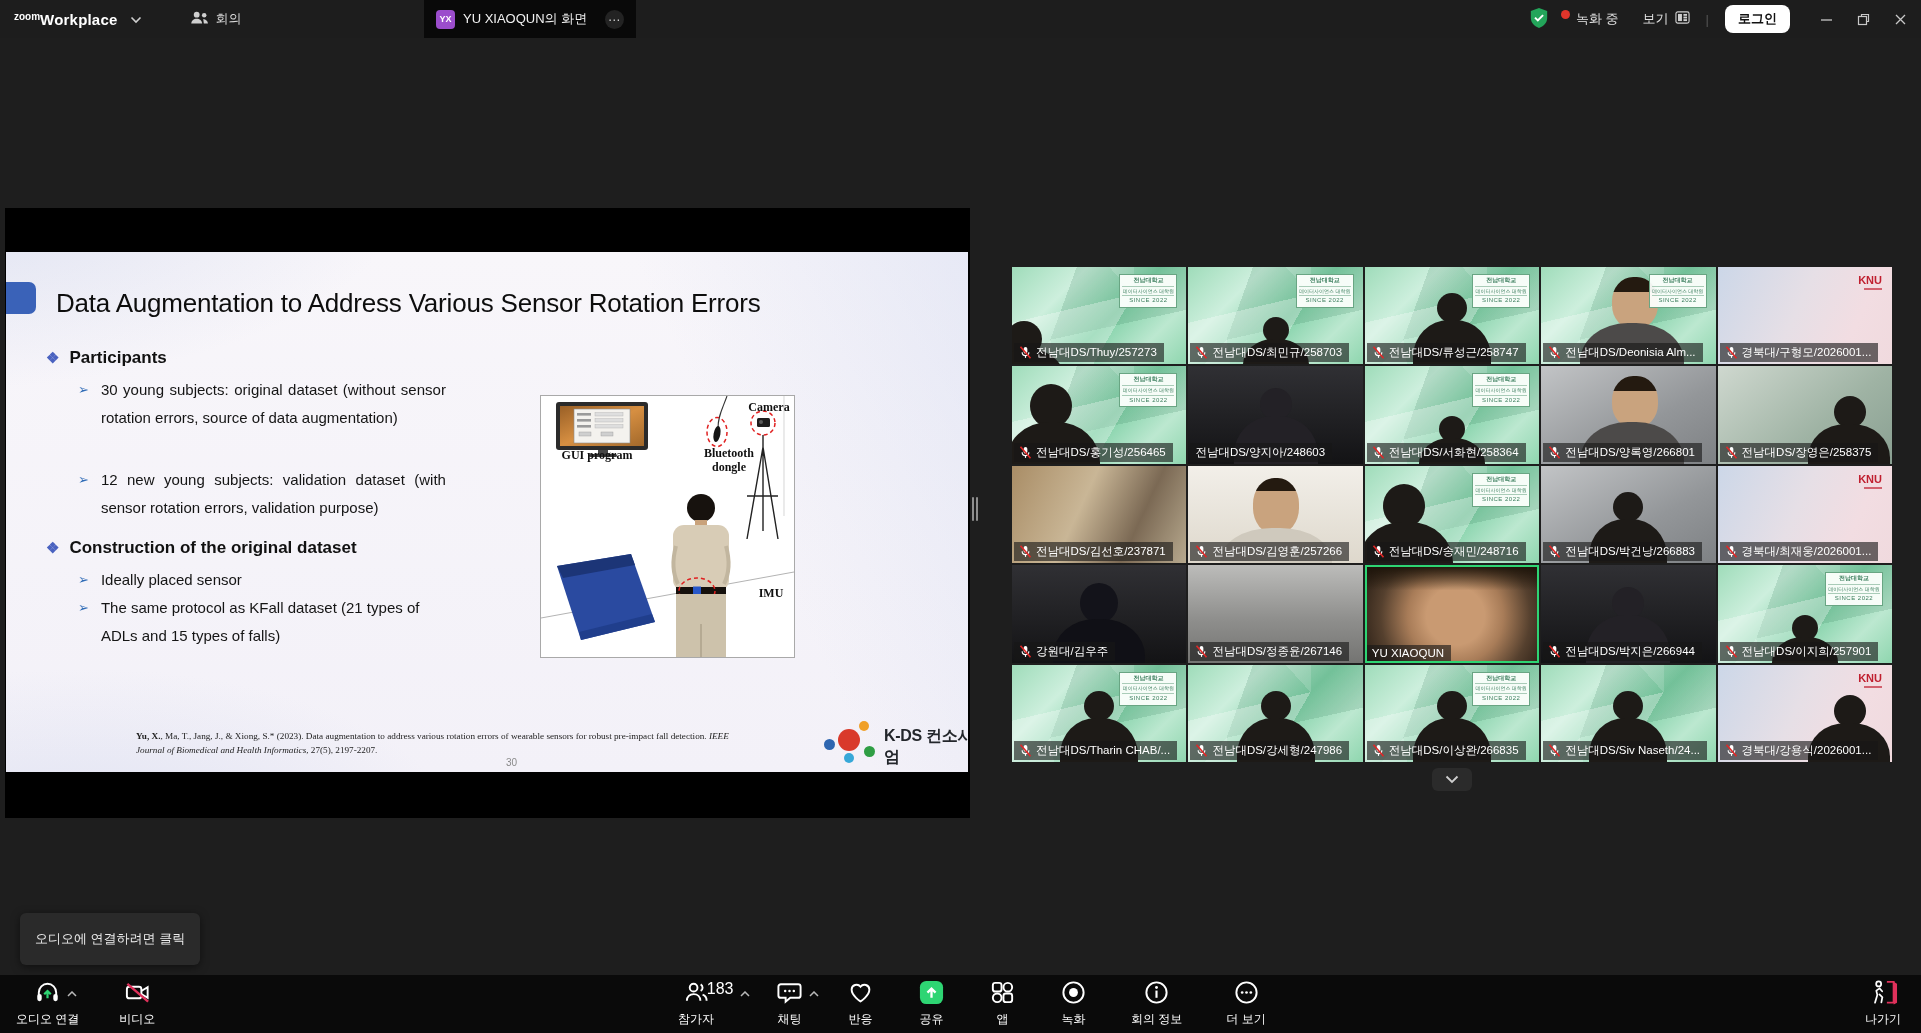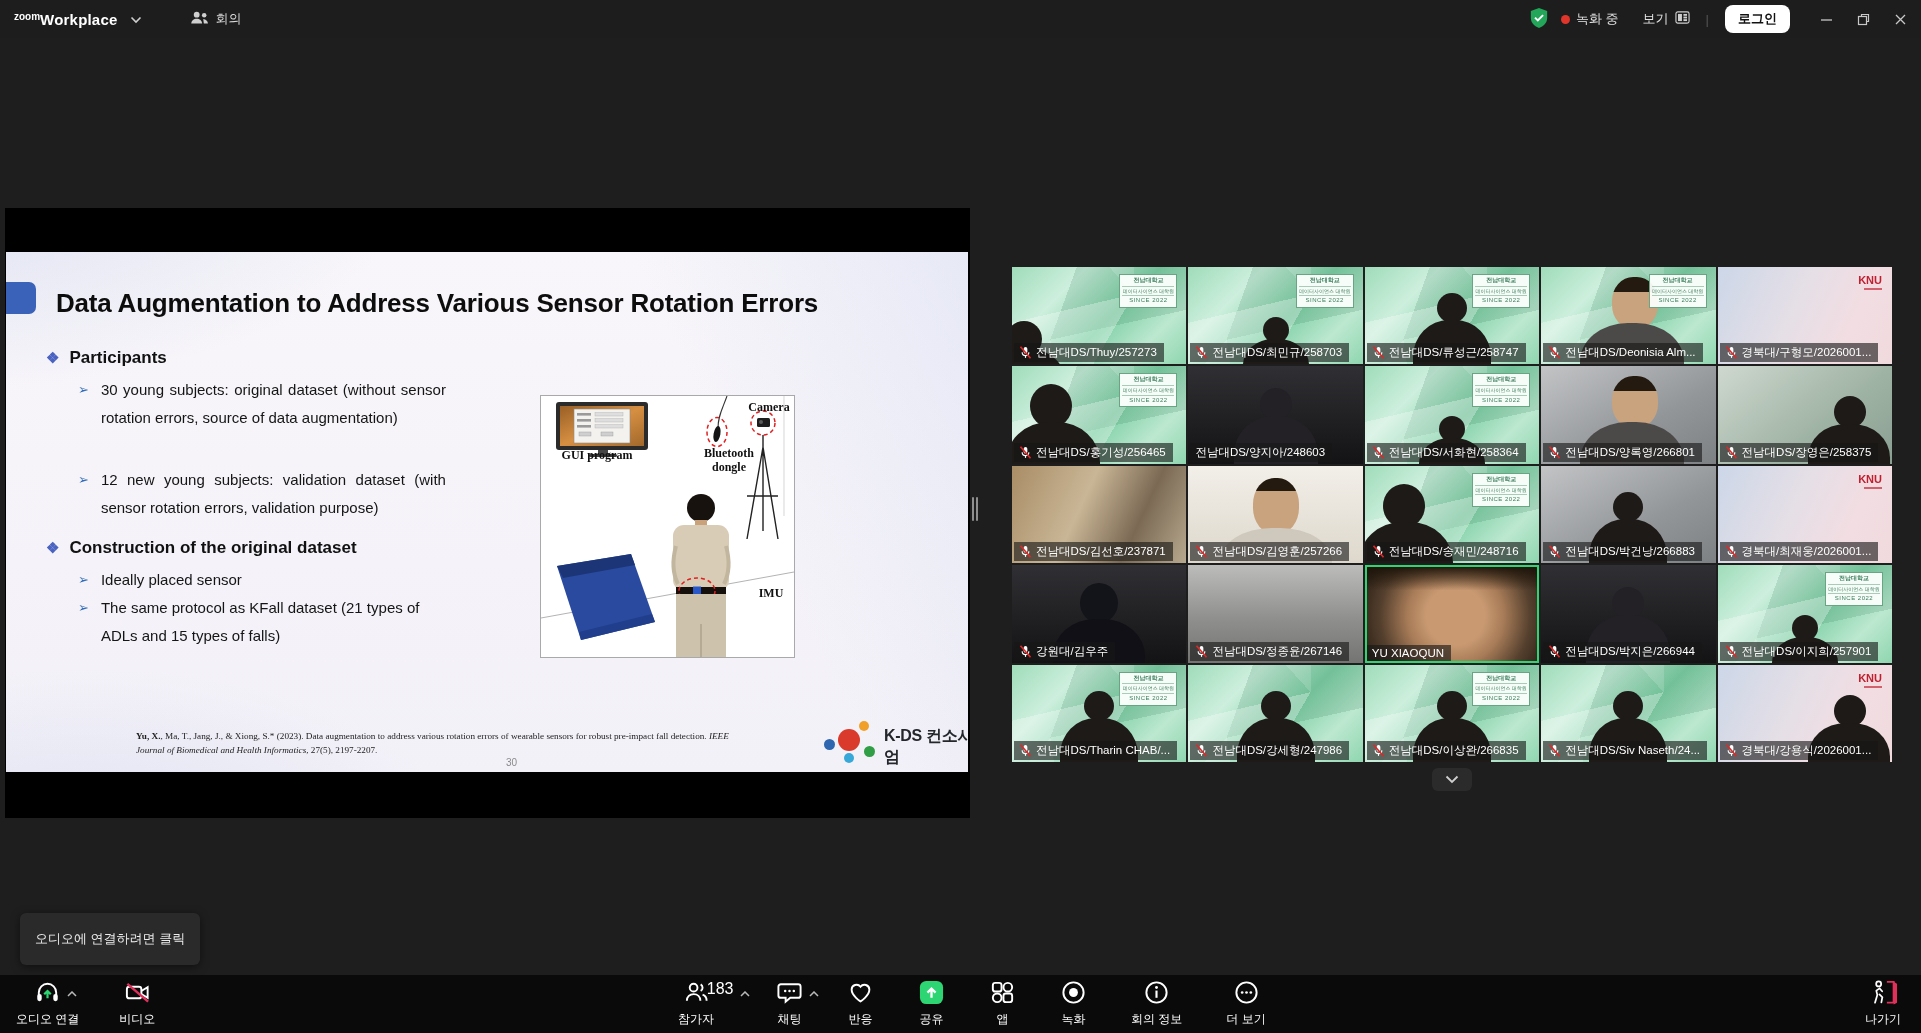--- a/index.html
+++ b/index.html
@@ -12,38 +12,38 @@
   .tb-left { position:absolute; left:14px; top:0; height:38px; display:flex; align-items:center; gap:10px; }
   .logo { display:flex; flex-direction:row; line-height:1; cursor:default; }
   .logo-top { font-size:10px; font-weight:bold; color:#fff; }
   .logo-bottom { font-size:15px; font-weight:bold; color:#fff; letter-spacing:.2px; }
   .chev { margin-left:2px; }
   .meeting-tab { display:flex; align-items:center; gap:7px; color:#d9d9d9; font-size:13px; margin-left:28px; height:38px; padding:0 10px; }
   .active-tab { position:absolute; left:424px; top:0; height:38px; background:#090909; display:flex; align-items:center; gap:8px; padding:0 12px; color:#f2f2f2; font-size:13px; }
   .yx-avatar { width:19px; height:19px; border-radius:4px; background:#9b4dcc; color:#fff; font-size:9px; font-weight:bold; display:flex; align-items:center; justify-content:center; }
   .tab-more { width:19px; height:19px; border-radius:50%; background:#232323; color:#cfcfcf; display:flex; align-items:center; justify-content:center; font-size:13px; letter-spacing:1px; margin-left:10px; padding-bottom:5px; }
   .tb-right { position:absolute; right:14px; top:0; height:38px; display:flex; align-items:center; gap:12px; color:#e3e3e3; font-size:13px; }
-  .rec-wrap { display:flex; align-items:center; gap:6px; margin-right:12px; }
+  .rec-wrap { display:flex; gap:6px; margin-right:12px; }
   .rec-dot { width:9px; height:9px; border-radius:50%; background:#e0352b; }
   .view-wrap { display:flex; align-items:center; gap:6px; }
   .tb-sep { color:#555; margin:0 4px; }
   .login { background:#fff; color:#111; border:none; border-radius:8px; font-size:13px; font-weight:bold; padding:5px 13px; cursor:pointer; font-family:"Liberation Sans",sans-serif; }
   .winctl { display:flex; align-items:center; gap:24px; margin-left:18px; color:#c8c8c8; }
   .winctl svg { display:block; }
 
   
   .share-area { position:absolute; left:5px; top:208px; width:965px; height:610px; background:#000; }
   .slide { position:absolute; left:1px; top:44px; width:962px; height:520px; overflow:hidden;
     background:
       radial-gradient(90% 70% at -8% -12%, rgba(198,207,233,.55) 0%, rgba(198,207,233,0) 55%),
       radial-gradient(80% 70% at 8% 115%, rgba(203,211,236,.5) 0%, rgba(203,211,236,0) 50%),
       linear-gradient(245deg, rgba(210,217,240,.45) 0%, rgba(210,217,240,0) 28%),
       linear-gradient(#f8f6fa,#f3f1f8); }
   .slide-tab { position:absolute; left:-8px; top:30px; width:38px; height:32px; background:#3a62b8; border-radius:7px; }
-  .slide-title { position:absolute; left:50px; top:36px; width:880px; font-size:26px; font-weight:bold; color:#0d0d0d; letter-spacing:-.2px; }
+  .slide-title { position:absolute; left:50px; top:36px; width:880px; font-size:26px; font-weight:normal; color:#0d0d0d; letter-spacing:-.2px; }
   .sec-h { position:absolute; display:flex; gap:10px; align-items:baseline; font-size:17px; font-weight:bold; color:#111; }
   .sec-h .diamond { color:#4a62c0; font-size:15px; }
   .sec1-h { left:40px; top:96px; }
   .sec2-h { left:40px; top:286px; }
   .bullet { position:absolute; display:flex; gap:12px; font-size:15px; color:#151515; line-height:28px; }
   .bullet .arrow { color:#2f6bb6; font-size:13px; line-height:28px; }
   .bullet p { width:345px; text-align:justify; }
   .b1 { left:72px; top:124px; }
   .b2 { left:72px; top:214px; }
   .b3 { left:72px; top:314px; }
@@ -177,20 +177,25 @@
               <circle cx="7" cy="5" r="3.1" fill="#cfcfcf"></circle>
               <path d="M1.2 14.5c.2-3.2 2.7-5.2 5.8-5.2s5.6 2 5.8 5.2z" fill="#cfcfcf"></path>
               <circle cx="15" cy="5.6" r="2.4" fill="#cfcfcf"></circle>
               <path d="M14 9.6c2.8.3 4.8 2.2 5 4.9h-4.4" fill="#cfcfcf"></path>
             </svg>
         </span>
         <span>회의</span>
       </div>
     </div>
 
+    <div class="active-tab">
+      <span class="yx-avatar">YX</span>
+      <span>YU XIAOQUN의 화면</span>
+      <span class="tab-more">…</span>
+    </div>
 
     <div class="tb-right">
       <span>
         <svg width="20" height="22" viewBox="0 0 22 24">
             <path d="M11 1l9 3.2v7.6c0 6-4.4 9.7-9 11.2-4.6-1.5-9-5.2-9-11.2V4.2z" fill="#23a55a"></path>
             <path d="M6.6 11.6l3.1 3.1 5.8-5.9" stroke="#fff" stroke-width="2.2" fill="none"></path>
           </svg>
       </span>
       <span class="rec-wrap">
         <span class="rec-dot"></span>

